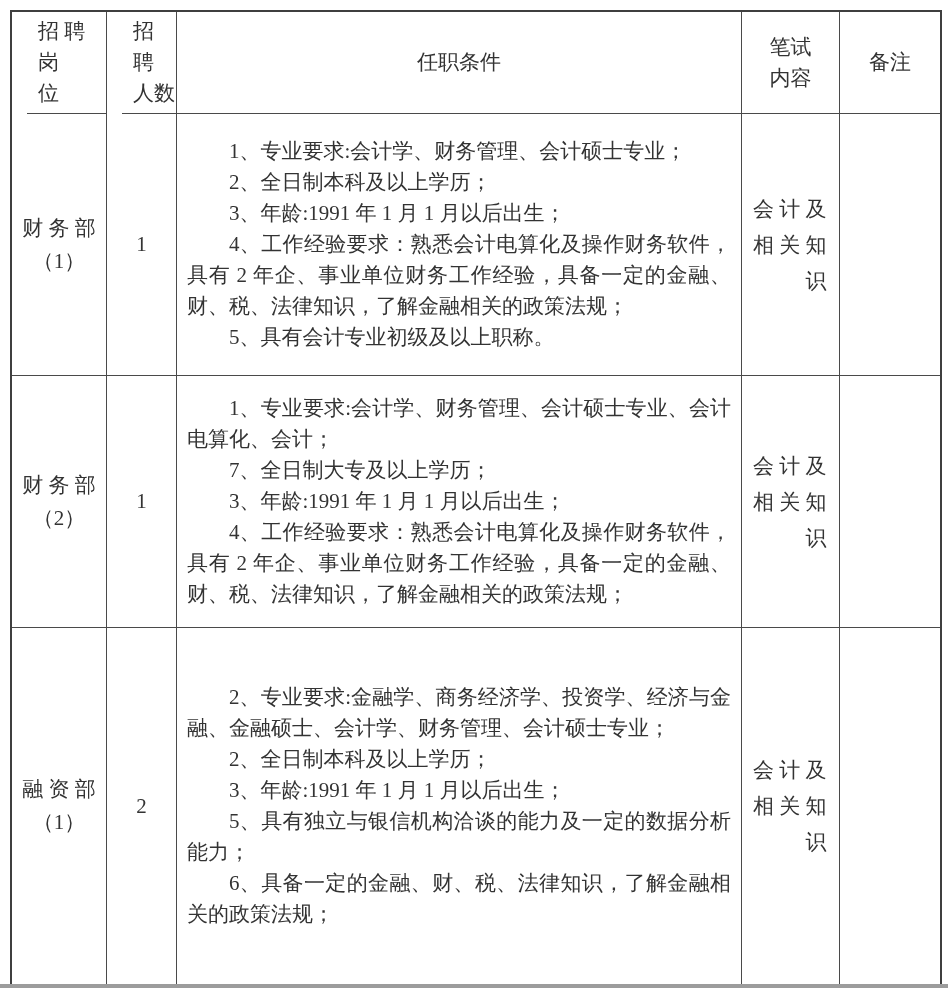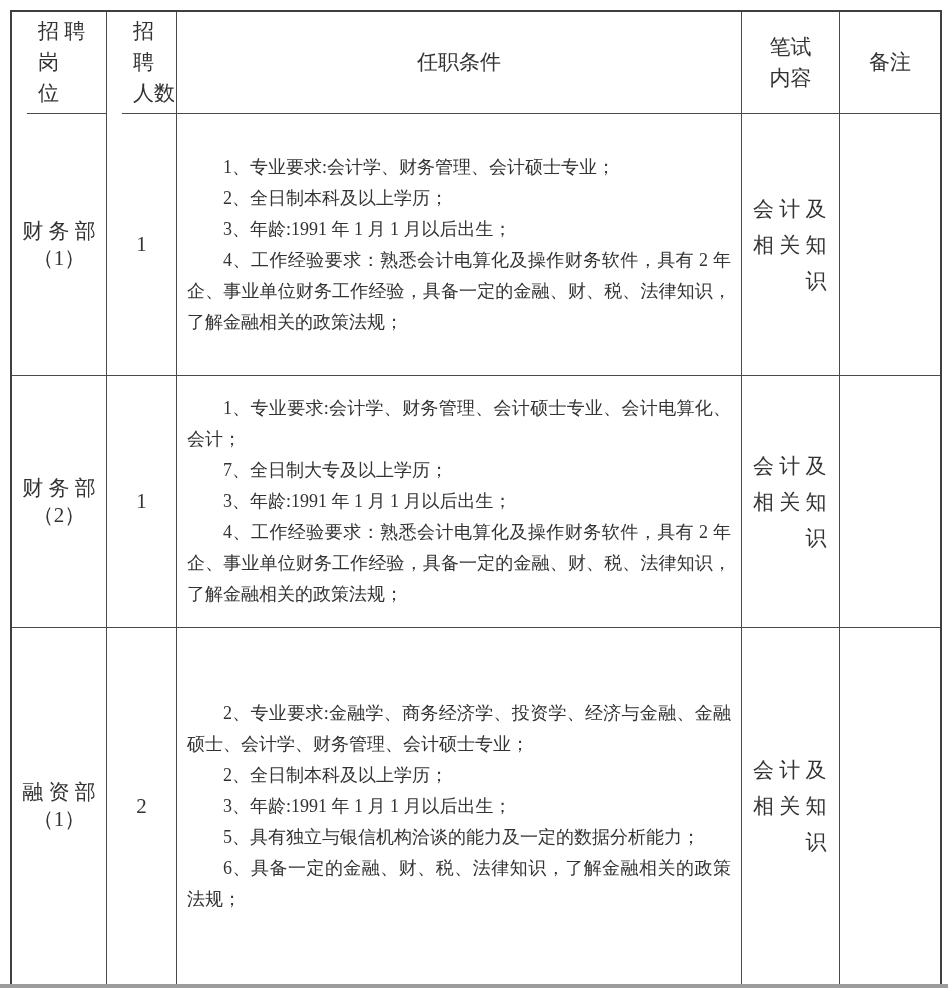--- a/index.html
+++ b/index.html
@@ -40,33 +40,33 @@
   }
   .last-col { border-right: none; }
   .last-row { border-bottom: none; }
   .head-cell { line-height: 31px; }
   .head-left {
     justify-content: flex-start;
     text-align: left;
     padding-left: 11px;
     margin-left: 15px;
   }
-  .pos-cell { line-height: 27px; }
+  .pos-cell { line-height: 33px; }
   .req-cell {
     flex-direction: column;
     align-items: stretch;
     justify-content: center;
     padding: 0 10px;
     white-space: normal;
     text-align: justify;
   }
   .req-cell p {
     margin: 0;
     text-indent: 2em;
-    font-size: 18px;
+    font-size: 21px;
     line-height: 31px;
   }
   .wt-cell {
     justify-content: flex-start;
     text-align: right;
     padding-left: 11px;
     line-height: 36px;
   }
   .bottom-edge {
     position: absolute;
@@ -92,20 +92,21 @@
   <div class="cell head-cell last-col">备注</div>
 
   <div class="cell pos-cell">财 务 部
 （1）</div>
   <div class="cell">1</div>
   <div class="cell req-cell">
     <p>1、专业要求:会计学、财务管理、会计硕士专业；</p>
     <p>2、全日制本科及以上学历；</p>
     <p>3、年龄:1991 年 1 月 1 月以后出生；</p>
     <p>4、工作经验要求：熟悉会计电算化及操作财务软件，具有 2 年企、事业单位财务工作经验，具备一定的金融、财、税、法律知识，了解金融相关的政策法规；</p>
+    <p>5、具有会计专业初级及以上职称。</p>
   </div>
   <div class="cell wt-cell">会 计 及
 相 关 知
 识</div>
   <div class="cell last-col"></div>
 
   <div class="cell pos-cell">财 务 部
 （2）</div>
   <div class="cell">1</div>
   <div class="cell req-cell">

